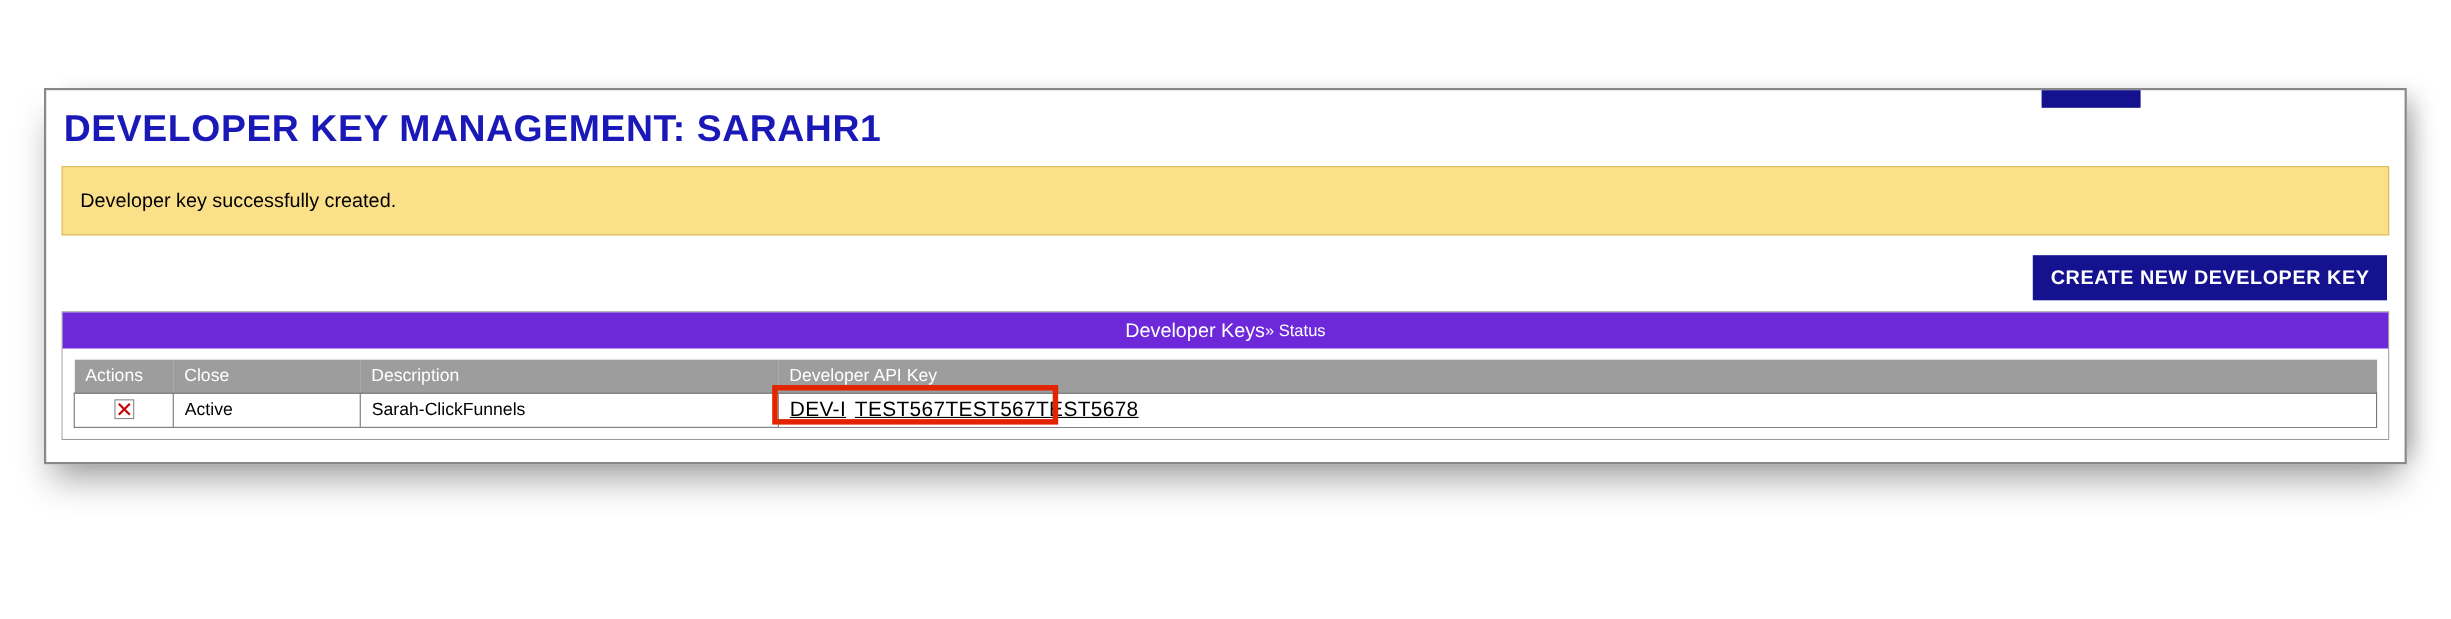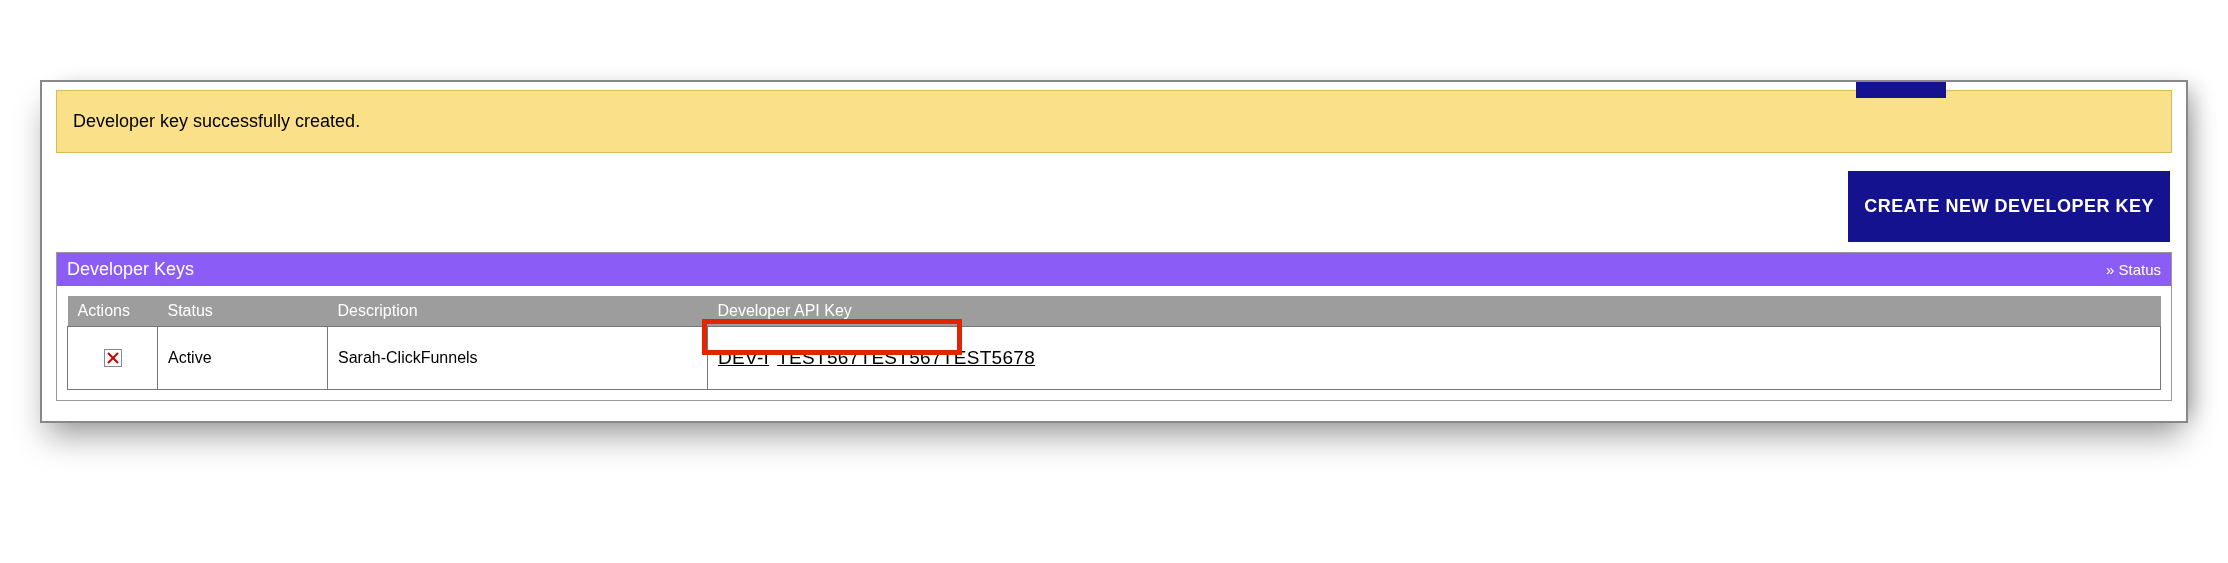--- a/index.html
+++ b/index.html
@@ -50,39 +50,39 @@
   }
   .toolbar {
     display: flex;
     justify-content: flex-end;
     margin: 6px 4px 10px 4px;
   }
   .btn-primary {
     background: #15128f;
     color: #fff;
     border: none;
-    padding: 25px 16px;
+    padding: 10px 16px;
     font-family: "Arial Narrow", Arial, sans-serif;
     font-stretch: condensed;
     font-size: 18px;
     font-weight: 700;
     letter-spacing: 0.5px;
     cursor: pointer;
   }
   .grid {
     border: 1px solid #999;
     margin: 0 2px;
   }
   .grid-title {
-    background: #8b5cf6;
+    background: #6d28d9;
     color: #fff;
     font-size: 18px;
     padding: 6px 10px;
     display: flex;
-    justify-content: space-between;
+    justify-content: center;
     align-items: center;
   }
   .grid-title .close {
     font-size: 15px;
     cursor: pointer;
   }
   .grid-inner {
     padding: 10px;
     background: #fff;
   }
@@ -94,21 +94,21 @@
   table.data thead th {
     background: #9d9d9d;
     color: #fff;
     font-weight: 400;
     font-size: 16px;
     text-align: left;
     padding: 6px 10px;
   }
   table.data td {
     border: 1px solid #777;
-    padding: 20px 10px;
+    padding: 4px 10px;
     font-size: 16px;
     background: #fff;
     vertical-align: middle;
     height: 28px;
   }
   .col-actions { width: 90px; }
   .col-status  { width: 170px; }
   .col-desc    { width: 380px; }
   .col-key     {  }
   td.actions-cell { text-align: center; }
@@ -140,20 +140,21 @@
   }
   .key-prefix { margin-right: 8px; }
 </style>
 </head>
 <body>
 
 <div class="canvas">
   <div class="panel">
     <div class="blue-stub"></div>
 
+    <div class="page-title">DEVELOPER KEY MANAGEMENT: SARAHR1</div>
 
     <div class="notice">Developer key successfully created.</div>
 
     <div class="toolbar">
       <button class="btn-primary">CREATE NEW DEVELOPER KEY</button>
     </div>
 
     <div class="grid">
       <div class="grid-title">
         <span>Developer Keys</span>
@@ -163,21 +164,21 @@
         <table class="data">
           <colgroup>
             <col class="col-actions">
             <col class="col-status">
             <col class="col-desc">
             <col class="col-key">
           </colgroup>
           <thead>
             <tr>
               <th>Actions</th>
-              <th>Status</th>
+              <th>Close</th>
               <th>Description</th>
               <th>Developer API Key</th>
             </tr>
           </thead>
           <tbody>
             <tr>
               <td class="actions-cell">
                 <span class="delete-icon" title="delete-icon">
                   <svg viewBox="0 0 12 12" aria-hidden="true">
                     <line x1="1" y1="1" x2="11" y2="11" stroke="#c00" stroke-width="2"></line>

